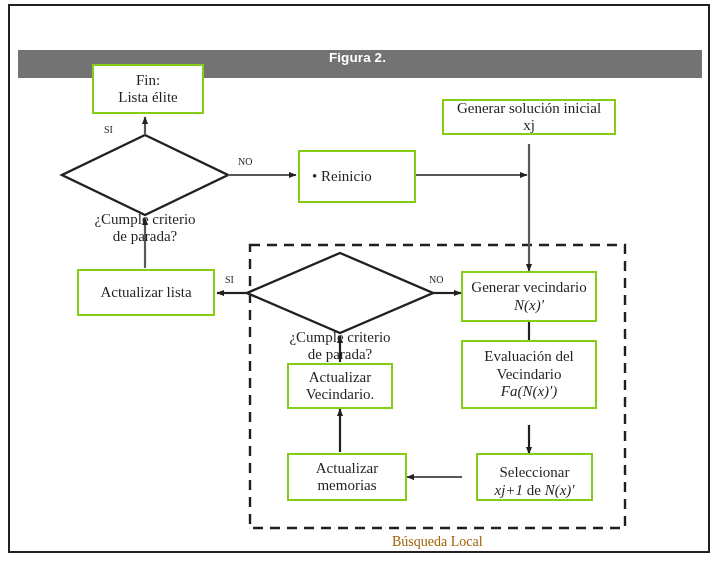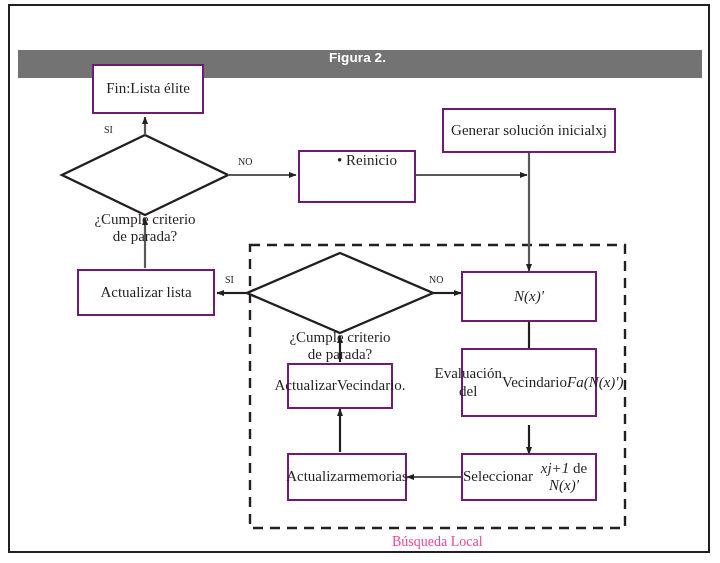--- a/index.html
+++ b/index.html
@@ -4,27 +4,27 @@
 <style>
   html,body{margin:0;padding:0;background:#ffffff;}
   body{font-family:"Liberation Serif","DejaVu Serif",serif;}
   #page{position:relative;width:720px;height:563px;background:#ffffff;overflow:hidden;}
   #frame{position:absolute;left:8px;top:4px;width:702px;height:549px;border:2px solid #231f20;box-sizing:border-box;background:#fff;}
   #titlebar{position:absolute;left:18px;top:14px;width:684px;height:28px;background:#737373;color:#ffffff;
             display:flex;align-items:flex-start;justify-content:center;font-size:13.5px;letter-spacing:.1px;
             font-family:"Liberation Sans","DejaVu Sans",sans-serif;margin-top:36px;}
   #titlebar .b{font-weight:bold;margin-right:5px;}
   svg{position:absolute;left:0;top:0;width:720px;height:563px;overflow:visible;}
-  .nodebox{position:absolute;border:2px solid #701a75;background:#ffffff;box-sizing:border-box;
-           display:flex;flex-direction:row;align-items:center;justify-content:center;
+  .nodebox{position:absolute;border:2px solid #84cc16;background:#ffffff;box-sizing:border-box;
+           display:flex;flex-direction:column;align-items:center;justify-content:center;
            font-size:15px;line-height:1.16;color:#231f20;text-align:center;}
-  .nodebox.lft{align-items:flex-start;padding-left:20px;text-align:center;gap:16px;}
+  .nodebox.lft{align-items:flex-start;padding-left:12px;text-align:center;gap:16px;}
   .lbl{position:absolute;font-size:10px;color:#231f20;}
   .dlabel{position:absolute;text-align:center;font-size:15px;line-height:1.16;color:#231f20;width:190px;margin-top:48px;}
-  .caption{position:absolute;font-size:14px;color:#ec4899;}
+  .caption{position:absolute;font-size:14px;color:#a16207;}
   i{font-style:italic;}
 </style>
 </head>
 <body>
 
 <div id="page">
 
   <div id="frame"></div>
 
   <div id="titlebar">
@@ -91,55 +91,56 @@
 
   <div class="dlabel" style="left:50px;top:163px;">
     <div>¿Cumple criterio</div>
     <div>de parada?</div>
   </div>
 
   <div class="nodebox lft" style="left:298px;top:150px;width:118px;height:53px;">
     <span>• Reinicio</span>
   </div>
 
-  <div class="nodebox" style="left:442px;top:108px;width:174px;height:45px;">
+  <div class="nodebox" style="left:442px;top:99px;width:174px;height:36px;">
     <span>Generar solución inicial</span>
     <span>xj</span>
   </div>
 
   <div class="nodebox" style="left:77px;top:269px;width:138px;height:47px;">
     <span>Actualizar lista</span>
   </div>
 
   <div class="dlabel" style="left:245px;top:281px;">
     <div>¿Cumple  criterio</div>
     <div>de parada?</div>
   </div>
 
   <div class="nodebox" style="left:461px;top:271px;width:136px;height:51px;">
+    <span>Generar vecindario</span>
     <i>N(x)'</i>
   </div>
 
-  <div class="nodebox" style="left:461px;top:348px;width:136px;height:69px;">
+  <div class="nodebox" style="left:461px;top:340px;width:136px;height:69px;">
     <span>Evaluación del</span>
     <span>Vecindario</span>
     <i>Fa(N(x)')</i>
   </div>
 
   <div class="nodebox" style="left:287px;top:363px;width:106px;height:46px;">
     <span>Actualizar</span>
     <span>Vecindario.</span>
   </div>
 
   <div class="nodebox" style="left:287px;top:453px;width:120px;height:48px;">
     <span>Actualizar</span>
     <span>memorias</span>
   </div>
 
-  <div class="nodebox" style="left:461px;top:453px;width:136px;height:48px;">
+  <div class="nodebox" style="left:476px;top:453px;width:117px;height:48px;justify-content:flex-end;">
     <span>Seleccionar</span>
     <span><i>xj+1</i><span> de </span><i>N(x)'</i></span>
   </div>
 
   <div class="lbl" style="left:104px;top:124px;">SI</div>
   <div class="lbl" style="left:238px;top:156px;">NO</div>
   <div class="lbl" style="left:225px;top:274px;">SI</div>
   <div class="lbl" style="left:429px;top:274px;">NO</div>
 
   <div class="caption" style="left:392px;top:534px;">Búsqueda  Local</div>

